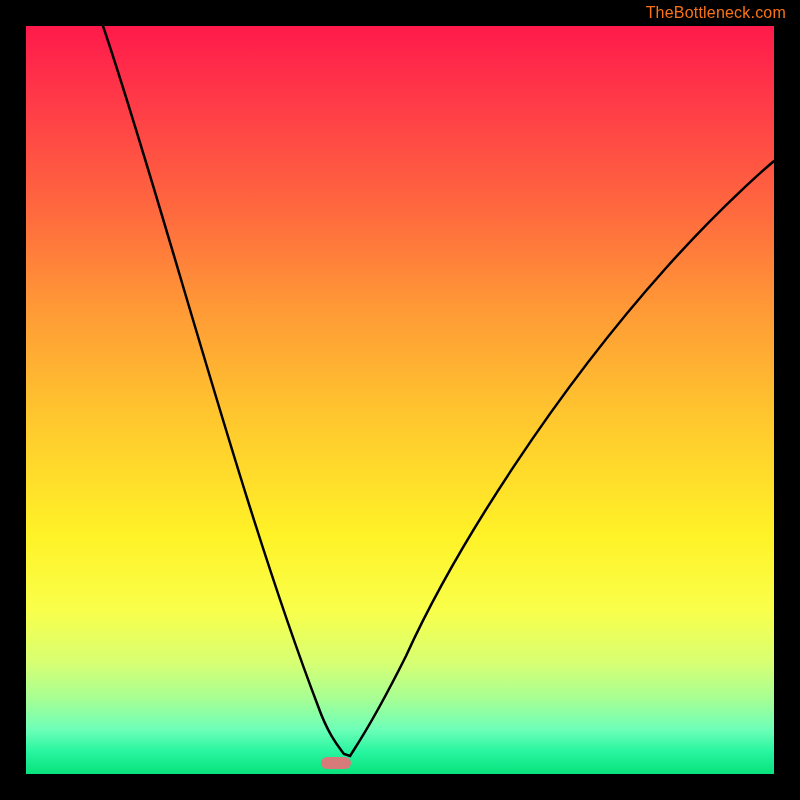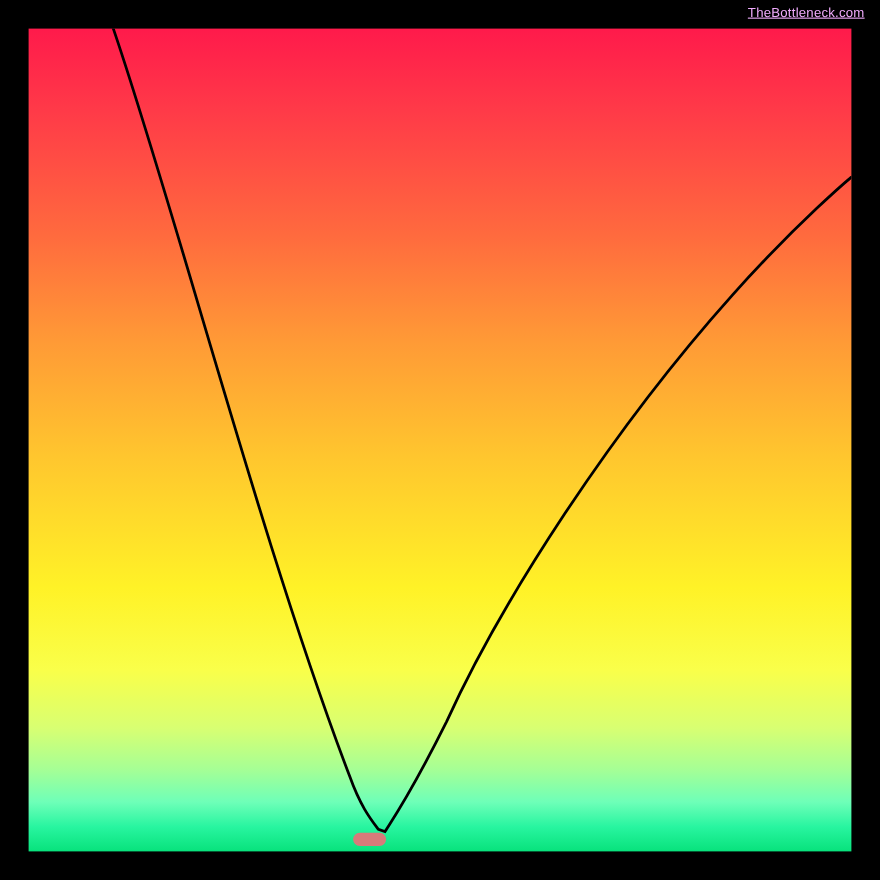--- a/index.html
+++ b/index.html
@@ -35,26 +35,25 @@
       #a6ff95 90%,
       #6effb8 94%,
       #28f5a0 97%,
       #08e27c 100%
     );
   }
   .watermark {
     position: absolute;
     top: 4px;
     right: 14px;
-    color: #f0abfc;
-    font-size: 12px;
+    color: #f97316;
+    font-size: 16px;
     font-weight: 500;
     letter-spacing: 0.2px;
     user-select: none;
-    text-decoration: underline;
   }
   svg.curve {
     position: absolute;
     left: 0; top: 0;
     width: 748px;
     height: 748px;
     pointer-events: none;
   }
   .marker {
     position: absolute;

